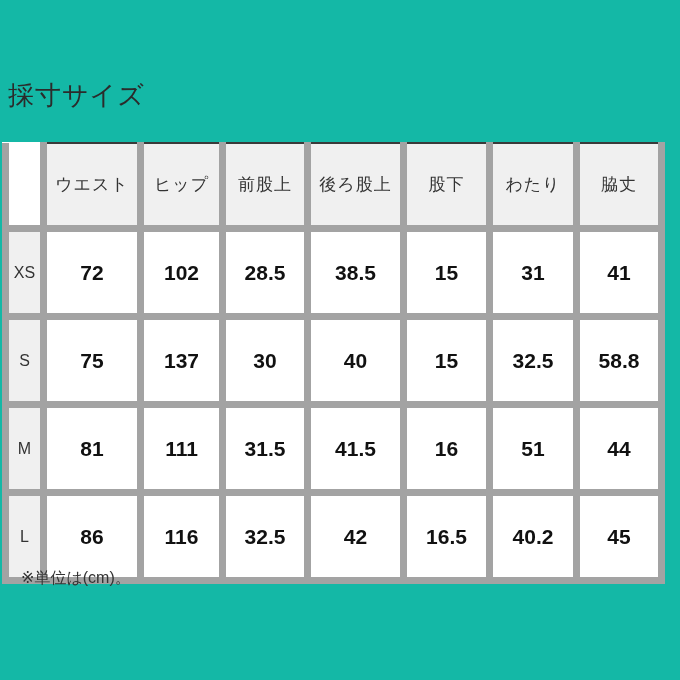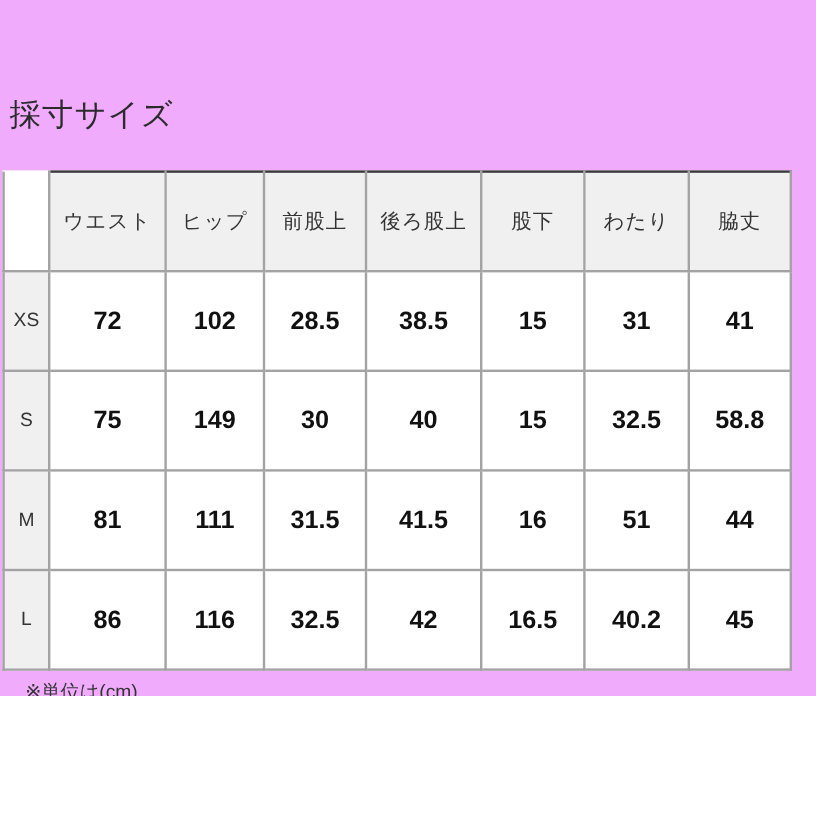--- a/index.html
+++ b/index.html
@@ -4,22 +4,22 @@
 <style>
   html, body {
     margin: 0;
     padding: 0;
     background: #ffffff;
     font-family: "Liberation Sans", "DejaVu Sans", sans-serif;
   }
   .page {
     position: relative;
     width: 680px;
-    height: 580px;
-    background: #f0abfc;
+    height: 680px;
+    background: #14b8a6;
     overflow: hidden;
   }
   .title {
     position: absolute;
     left: 8px;
     top: 80px;
     font-size: 26px;
     line-height: 30px;
     font-weight: 500;
     color: #2b2b2b;
@@ -32,21 +32,21 @@
     border-collapse: collapse;
     table-layout: fixed;
     width: 658px;
     border-left: 2px solid #3a3a3a;
     border-right: 2px solid #3a3a3a;
     border-bottom: 2px solid #3a3a3a;
     background: #ffffff;
   }
   table.size-table th,
   table.size-table td {
-    border: 2px solid #a3a3a3;
+    border: 7px solid #a3a3a3;
     text-align: center;
     vertical-align: middle;
     padding: 0;
     overflow: hidden;
   }
   table.size-table thead th {
     height: 81px;
     background: #f0f0f0;
     border-top: 2px solid #3a3a3a;
     font-size: 17px;
@@ -118,21 +118,21 @@
           <td>102</td>
           <td>28.5</td>
           <td>38.5</td>
           <td>15</td>
           <td>31</td>
           <td>41</td>
         </tr>
         <tr>
           <th class="size-label">S</th>
           <td>75</td>
-          <td>149</td>
+          <td>137</td>
           <td>30</td>
           <td>40</td>
           <td>15</td>
           <td>32.5</td>
           <td>58.8</td>
         </tr>
         <tr>
           <th class="size-label">M</th>
           <td>81</td>
           <td>111</td>

